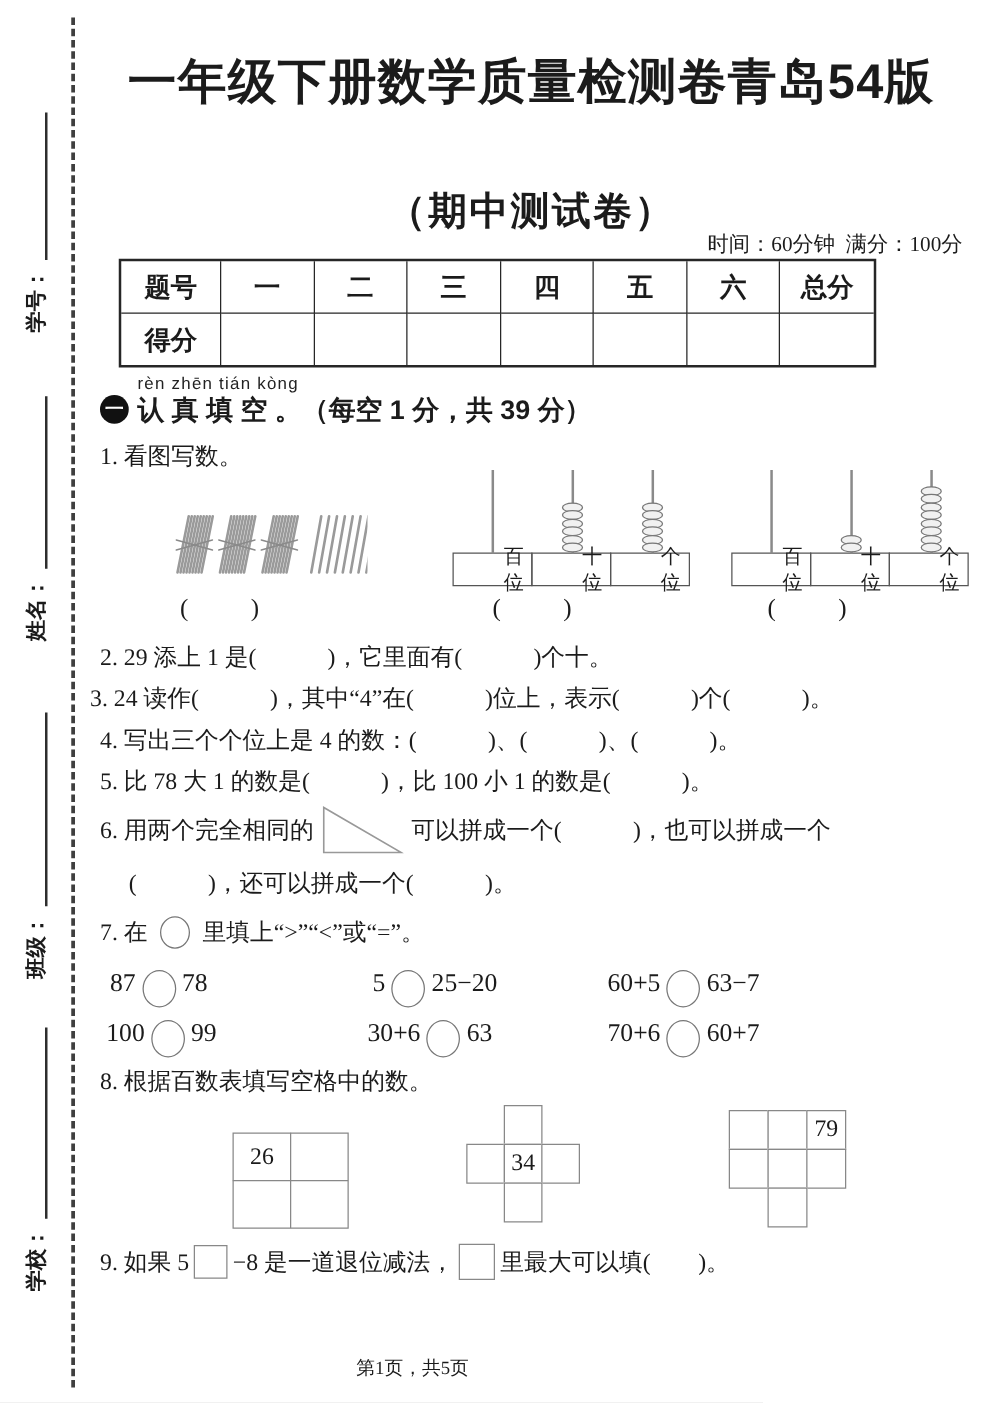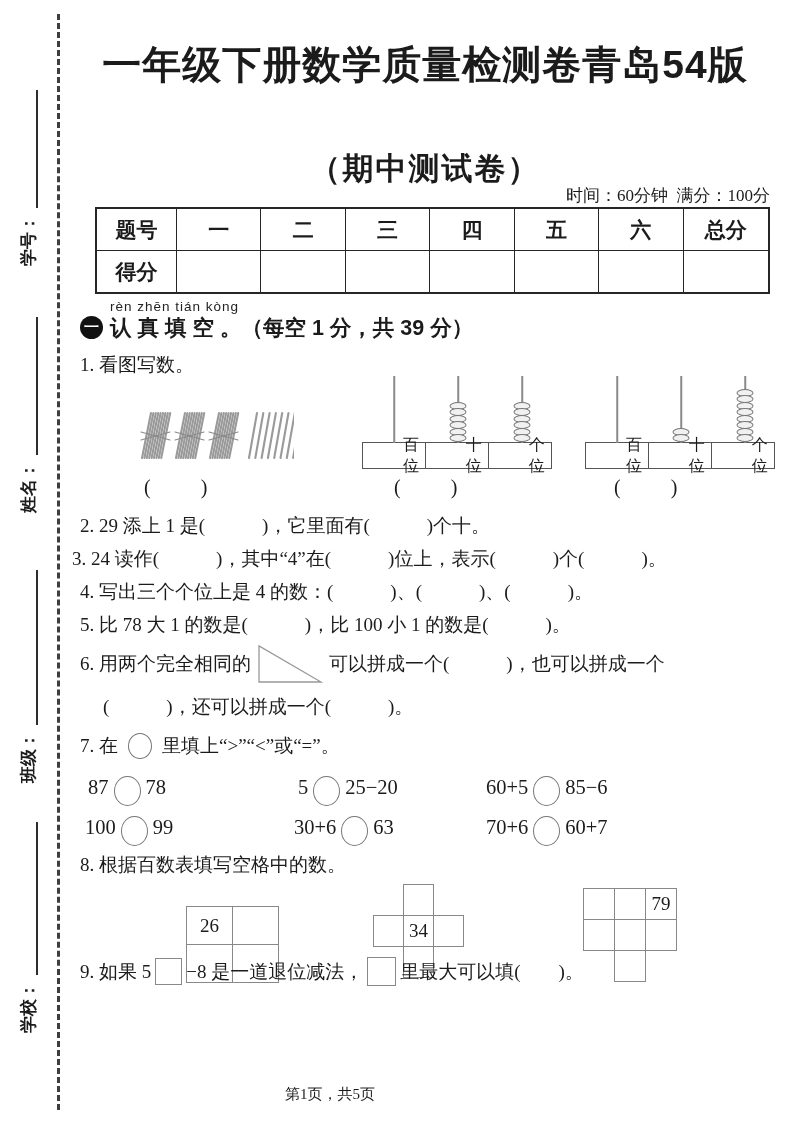--- a/index.html
+++ b/index.html
@@ -32,21 +32,21 @@
   .subtitle {
     position:absolute; left:78px; top:112px; width:694px; text-align:center;
     font-size:31px; font-weight:600; letter-spacing:2px;margin-top:36px;
   }
   .meta {
     position:absolute; top:184px; right:23px; font-size:17px; white-space:pre;
   }
 
   
   .score-table {
-    position:absolute; left:95px; top:207px; width:675px;
+    position:absolute; left:95px; top:207px; width:606px;
     display:grid; grid-template-columns:80px repeat(7,1fr);
     grid-template-rows:42px 41px;
     border:2px solid #262626;
   }
   .score-cell {
     border-right:1.6px solid #262626; border-bottom:1.6px solid #262626;
     display:flex; align-items:center; justify-content:center;
     font-size:21px; font-weight:bold;
   }
   .score-cell.nr { border-right:none; }
@@ -303,21 +303,21 @@
     <span>78</span>
   </div>
   <div class="cmp-item" style="left:298px; top:772px;">
     <span>5</span>
     <span class="circle"></span>
     <span>25−20</span>
   </div>
   <div class="cmp-item" style="left:486px; top:772px;">
     <span>60+5</span>
     <span class="circle"></span>
-    <span>85−6</span>
+    <span>63−7</span>
   </div>
 
   <div class="cmp-item" style="left:85px; top:812px;">
     <span>100</span>
     <span class="circle"></span>
     <span>99</span>
   </div>
   <div class="cmp-item" style="left:294px; top:812px;">
     <span>30+6</span>
     <span class="circle"></span>
@@ -349,21 +349,21 @@
   <div class="grid" style="left:583px; top:888px; width:96px; height:96px;">
     <div class="gcell" style="left:0; top:0; width:32px; height:32px;"></div>
     <div class="gcell" style="left:31px; top:0; width:32px; height:32px;"></div>
     <div class="gcell" style="left:62px; top:0; width:32px; height:32px;">79</div>
     <div class="gcell" style="left:0; top:31px; width:32px; height:32px;"></div>
     <div class="gcell" style="left:31px; top:31px; width:32px; height:32px;"></div>
     <div class="gcell" style="left:62px; top:31px; width:32px; height:32px;"></div>
     <div class="gcell" style="left:31px; top:62px; width:32px; height:32px;"></div>
   </div>
 
-  <div class="q flexline" style="left:80px; top:957px; gap:0;align-items:center;">
+  <div class="q flexline" style="left:80px; top:995px; gap:0;align-items:center;">
     <span>9. 如果 5</span>
     <span class="sq s1"></span>
     <span>−8 是一道退位减法，</span>
     <span class="sq s2"></span>
     <span>里最大可以填(        )。</span>
   </div>
 
   <div class="footer">第1页，共5页</div>
 
 </div>

